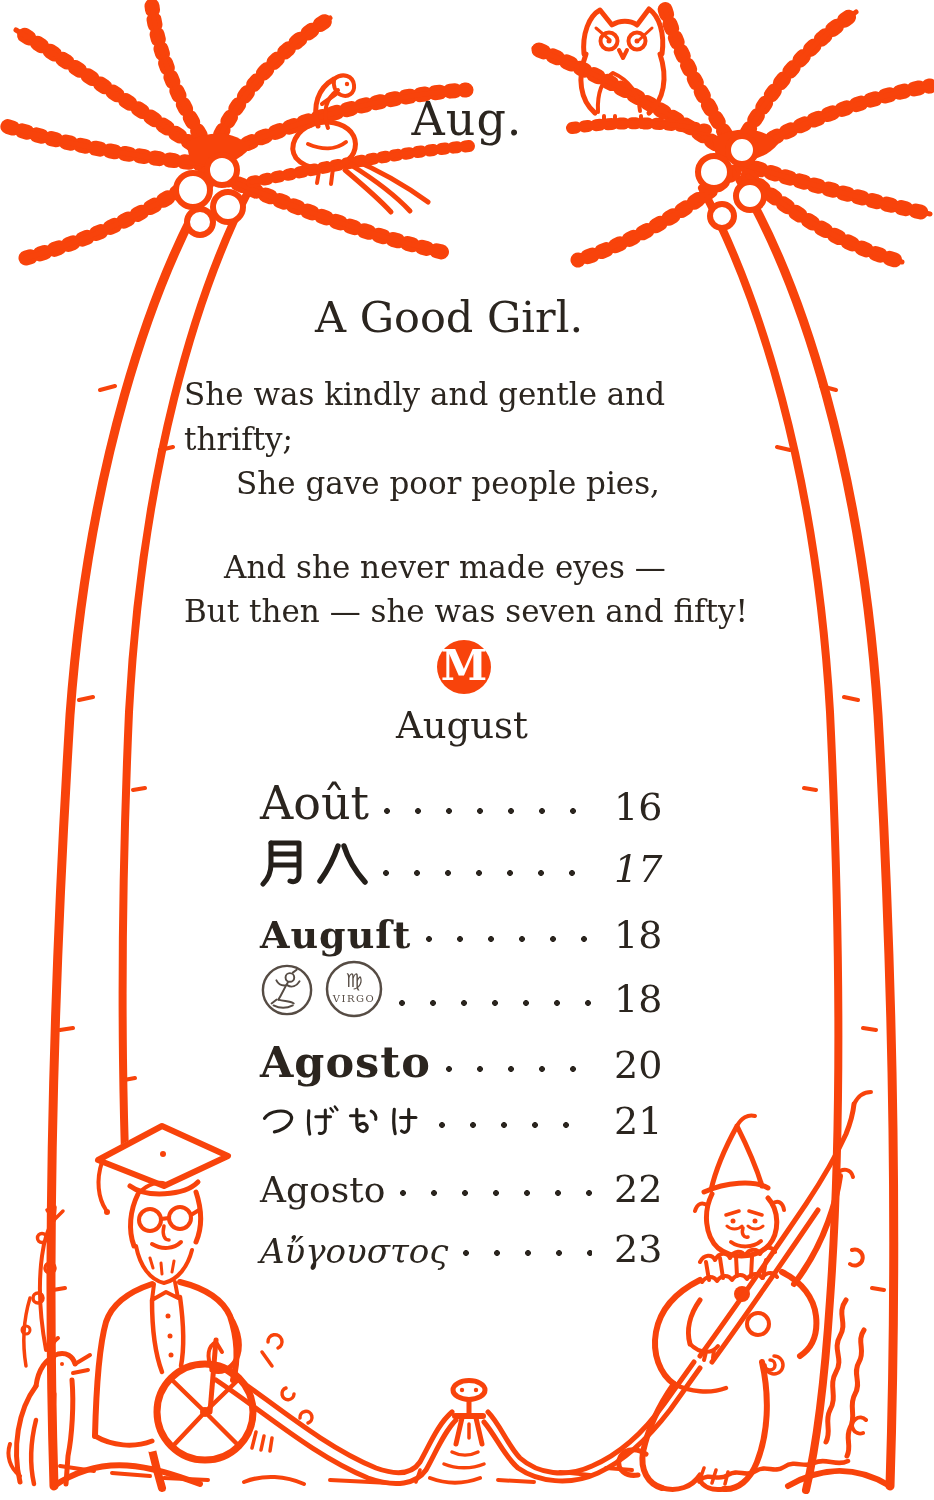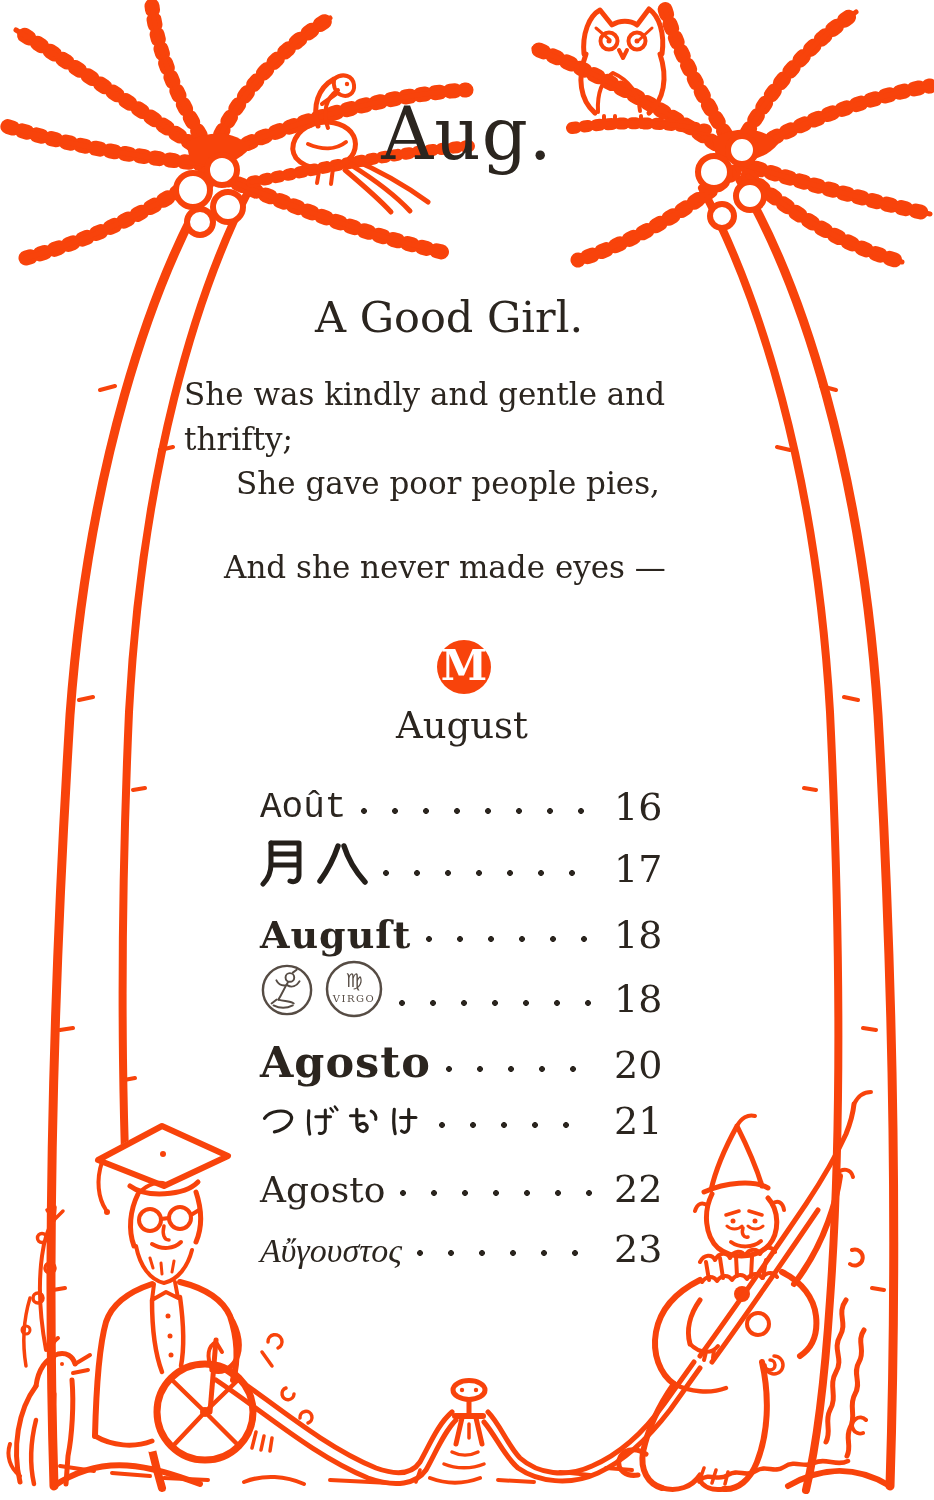--- a/index.html
+++ b/index.html
@@ -5,21 +5,21 @@
   html,body{margin:0;padding:0;background:#e8e4dc;}
   .page{
     position:relative;width:934px;height:1500px;margin:0 auto;
     background:#ffffff;overflow:hidden;
     font-family:"DejaVu Serif",serif;color:#2B251F;
   }
   .art{position:absolute;left:0;top:0;width:934px;height:1500px;}
   .sr{position:absolute;width:1px;height:1px;overflow:hidden;clip:rect(0 0 0 0);white-space:nowrap;}
 
   .title{position:absolute;top:92px;left:0;right:0;margin:0;text-align:center;
-    font-size:72px;font-weight:normal;letter-spacing:1px;}
+    font-size:46px;font-weight:normal;letter-spacing:1px;}
   .poem-heading{position:absolute;top:292px;left:0;right:44px;margin:0;text-align:center;
     font-size:43px;font-weight:normal;padding-left:8px;}
   .poem{position:absolute;top:372px;left:184px;width:600px;font-size:31px;line-height:44.5px;}
   .poem p{margin:0;}
   .poem .ind1{margin-left:52px;}
   .poem .ind2{margin-left:40px;margin-top:39px;}
 
   .monogram{position:absolute;top:640px;left:0;right:6px;display:flex;justify-content:center;}
   .monogram .disc{width:54px;height:54px;border-radius:50%;background:#F8430B;
     display:flex;align-items:center;justify-content:center;}
@@ -28,28 +28,28 @@
   .month{position:absolute;top:704px;left:0;right:10px;margin:0;text-align:center;
     font-size:37px;font-weight:normal;}
 
   .index{position:absolute;left:260px;top:0;width:406px;}
   .row{position:absolute;left:0;right:0;display:flex;align-items:flex-end;}
   .row .label{line-height:1;white-space:nowrap;}
   .row .num{font-size:38px;line-height:1;width:52px;margin-left:20px;text-align:left;}
   .leader{flex:1;height:12px;margin:0 2px 9px 14px;
     background-image:radial-gradient(circle at 4px 6px,#2B251F 2.6px,transparent 3.2px);
     background-size:31px 12px;background-repeat:repeat-x;}
-  .r1{top:778px;height:48px;} .r1 .label{font-size:36px;font-family:Liberation Mono, monospace;}
-  .r2{top:832px;height:56px;}
+  .r1{top:778px;height:48px;} .r1 .label{font-size:46px;}
+  .r2{top:832px;height:56px;font-style:italic;}
   .r3{top:898px;height:56px;} .r3 .label{font-size:38px;font-weight:bold;letter-spacing:1px;}
   .r4{top:958px;height:60px;}
   .r5{top:1028px;height:56px;} .r5 .label{font-size:43px;font-weight:bold;letter-spacing:1px;}
   .r6{top:1096px;height:44px;}
   .r7{top:1158px;height:50px;} .r7 .label{font-size:36px;}
-  .r8{top:1216px;height:52px;} .r8 .label{font-size:34px;font-style:italic;font-family:Liberation Serif, serif;}
+  .r8{top:1216px;height:52px;} .r8 .label{font-size:34px;font-style:italic;}
   .glyphset{display:flex;align-items:flex-end;gap:6px;}
   .meds{display:flex;align-items:flex-end;gap:10px;}
 </style>
 </head>
 <body>
 
 <div class="page">
 
   <svg class="art" viewBox="0 0 934 1500" aria-hidden="true">
     <g stroke="#F8430B" fill="none" stroke-linecap="round" stroke-linejoin="round">
@@ -282,20 +282,21 @@
   </svg>
 
   <h1 class="title">Aug.</h1>
 
   <h2 class="poem-heading">A Good Girl.</h2>
 
   <section class="poem">
     <p>She was kindly and gentle and thrifty;</p>
     <p class="ind1">She gave poor people pies,</p>
     <p class="ind2">And she never made eyes —</p>
+    <p>But then — she was seven and fifty!</p>
   </section>
 
   <div class="monogram">
     <div class="disc">
       <span>M</span>
     </div>
   </div>
 
   <h3 class="month">August</h3>
 

